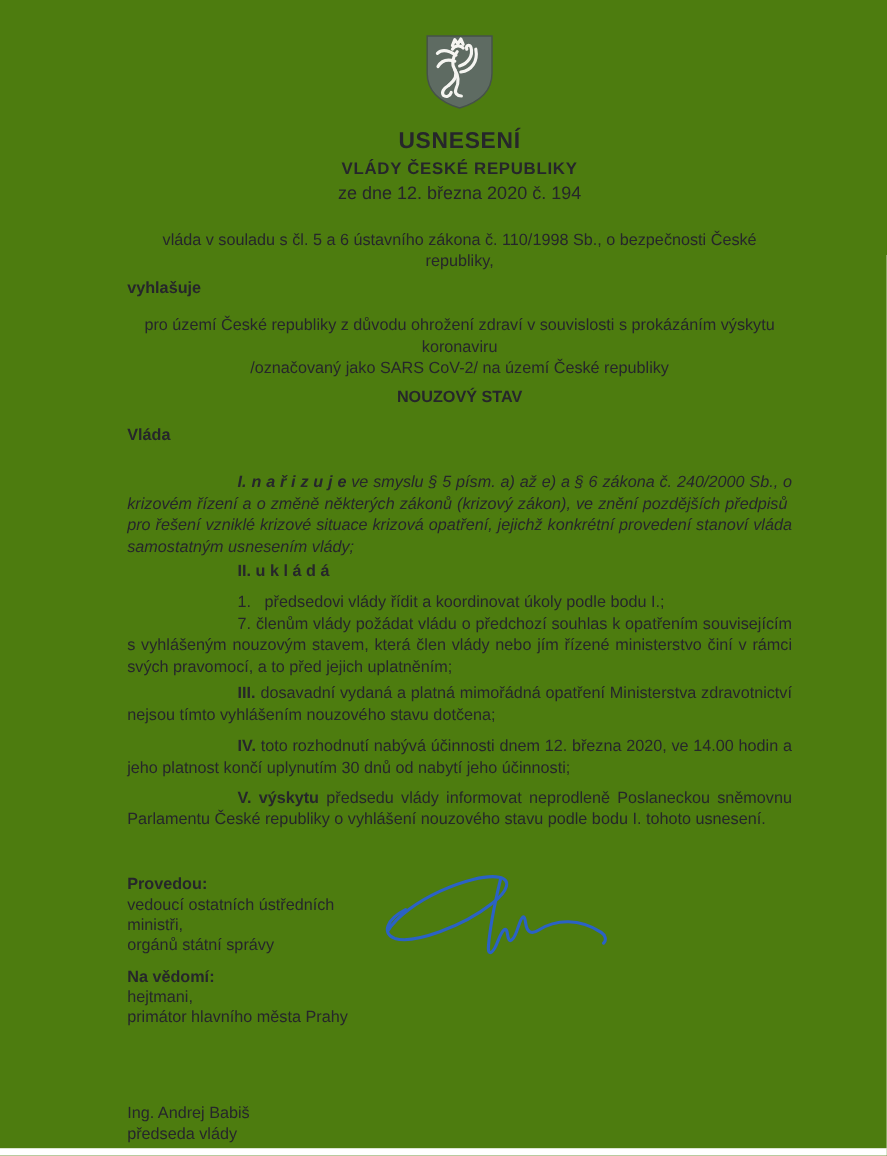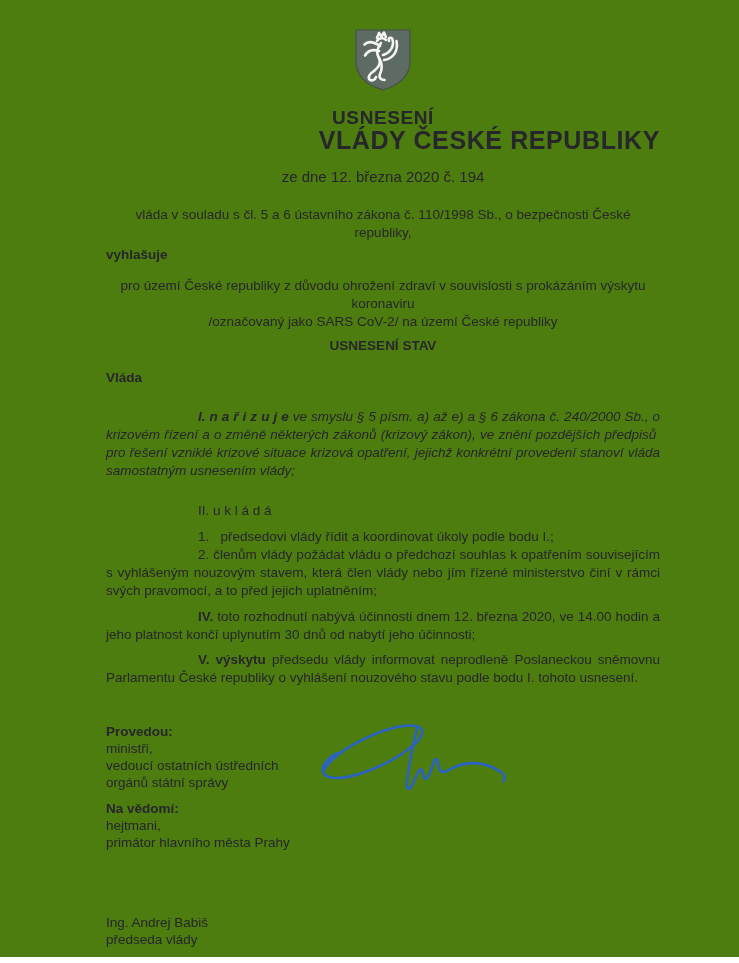--- a/index.html
+++ b/index.html
@@ -15,33 +15,33 @@
     line-height: 18px;
     overflow: hidden;
     padding-left: 24px;
   }
   .content { padding: 0 79px 0 82px; }
   .bold { font-weight: bold; }
 
   .emblem-wrap { display: flex; justify-content: center; margin-top: 28px; }
 
   .title1 { margin-top: 14px; font-size: 19px; line-height: 23px; font-weight: bold; letter-spacing: 0.6px; text-align: center; }
-  .title2 { font-size: 25px; line-height: 23px; font-weight: bold; letter-spacing: 0.6px; text-align: right; }
-  .dateline { font-size: 15px; line-height: 18px; margin-top: 16px; text-align: center; }
+  .title2 { font-size: 14px; line-height: 23px; font-weight: bold; letter-spacing: 0.6px; text-align: center; }
+  .dateline { font-size: 15px; line-height: 18px; margin-top: 1px; text-align: center; }
 
   .intro { margin-top: 20px; text-align: center; }
   .verb { margin-top: 4px; font-weight: bold; text-align: left; }
   .scope { margin-top: 13px; text-align: center; }
   .nstav { margin-top: 6px; font-weight: bold; text-align: center; }
   .duration { margin-top: 10px; text-align: center; }
   .vlada { margin-top: 14px; font-weight: bold; }
 
   .para { text-align: justify; text-indent: 92px; }
   .para-i { margin-top: 21px; font-style: italic; }
-  .head-ii { margin-top: 22px; margin-left: 92px; font-weight: normal; }
+  .head-ii { margin-top: 2px; margin-left: 92px; font-weight: bold; }
   .item-1 { margin-top: 8px; text-indent: 92px; }
   .item-2 { text-align: justify; text-indent: 92px; }
   .para-iii { margin-top: 4px; }
   .para-iv { margin-top: 8px; }
   .para-v { margin-top: 7px; }
 
   .footer { position: relative; margin-top: 36px; line-height: 17px; }
   .footer-label { font-weight: bold; }
   .na-vedomi { margin-top: 9px; }
   .signatory { margin-top: 63px; }
@@ -75,49 +75,53 @@
     <div class="dateline">ze dne 12. března 2020 č. 194</div>
 
     <div class="intro">vláda v souladu s čl. 5 a 6 ústavního zákona č. 110/1998 Sb., o bezpečnosti České republiky,</div>
     <div class="verb">vyhlašuje</div>
 
     <div class="scope">
       <div>pro území České republiky z důvodu ohrožení zdraví v souvislosti s prokázáním výskytu koronaviru</div>
       <div>/označovaný jako SARS CoV-2/ na území České republiky</div>
     </div>
 
-    <div class="nstav">USNESENÍ STAV</div>
+    <div class="nstav">NOUZOVÝ STAV</div>
 
     <div class="vlada">Vláda</div>
 
     <div class="para para-i"><span class="bold">I. n a ř i z u j e</span><span>&nbsp;ve smyslu § 5 písm. a) až e) a § 6 zákona č. 240/2000 Sb., o krizovém řízení a o změně některých zákonů (krizový zákon), ve znění pozdějších předpisů&nbsp; pro řešení vzniklé krizové situace krizová opatření, jejichž konkrétní provedení stanoví vláda samostatným usnesením vlády;</span></div>
 
     <div class="head-ii">II. u k l á d á</div>
 
     <div class="item-1">1.&nbsp;&nbsp; předsedovi vlády řídit a koordinovat úkoly podle bodu I.;</div>
-    <div class="item-2">2. členům vlády požádat vládu o předchozí souhlas k opatřením souvisejícím s vyhlášeným nouzovým stavem, která člen vlády nebo jím řízené ministerstvo činí v rámci svých pravomocí, a to před jejich uplatněním;</div>
+    <div class="item-2">7. členům vlády požádat vládu o předchozí souhlas k opatřením souvisejícím s vyhlášeným nouzovým stavem, která člen vlády nebo jím řízené ministerstvo činí v rámci svých pravomocí, a to před jejich uplatněním;</div>
 
+    <div class="para para-iii">
+      <span class="bold">III.</span>
+      <span>dosavadní vydaná a platná mimořádná opatření Ministerstva zdravotnictví nejsou tímto vyhlášením nouzového stavu dotčena;</span>
+    </div>
 
     <div class="para para-iv">
       <span class="bold">IV.</span>
       <span>toto rozhodnutí nabývá účinnosti dnem 12. března 2020, ve 14.00 hodin a jeho platnost končí uplynutím 30 dnů od nabytí jeho účinnosti;</span>
     </div>
 
     <div class="para para-v">
       <span class="bold">V.</span>
       <span class="bold">výskytu</span>
       <span>předsedu vlády informovat neprodleně Poslaneckou sněmovnu Parlamentu České republiky o vyhlášení nouzového stavu podle bodu I. tohoto usnesení.</span>
     </div>
 
     <div class="footer">
 
       <div>
         <div class="footer-label">Provedou:</div>
+        <div>vedoucí ostatních ústředních</div>
         <div>ministři,</div>
-        <div>vedoucí ostatních ústředních</div>
         <div>orgánů státní správy</div>
       </div>
 
       <svg class="signature-svg" viewBox="0 0 205 85" width="205" height="85" aria-hidden="true">
         <g style="stroke:var(--sig-color,#2b62c5); fill:none; stroke-width:2.6; stroke-linecap:round; stroke-linejoin:round">
           <path d="M9,56 C24,31 80,7 102,11 C112,13 110,22 96,33 C72,52 31,67 15,62 C4,58 8,46 24,38"></path>
           <path d="M103,13 C98,34 94,56 93,69 C92.5,77 97,75 101,64 C105,54 108,51 109,59 C110,67 114,65 118,52 C121,43 123,41 124,49 C125,57 129,59 135,55 C149,46 169,45 187,57 C190,59 192,63 189,66"></path>
         </g>
       </svg>
 

